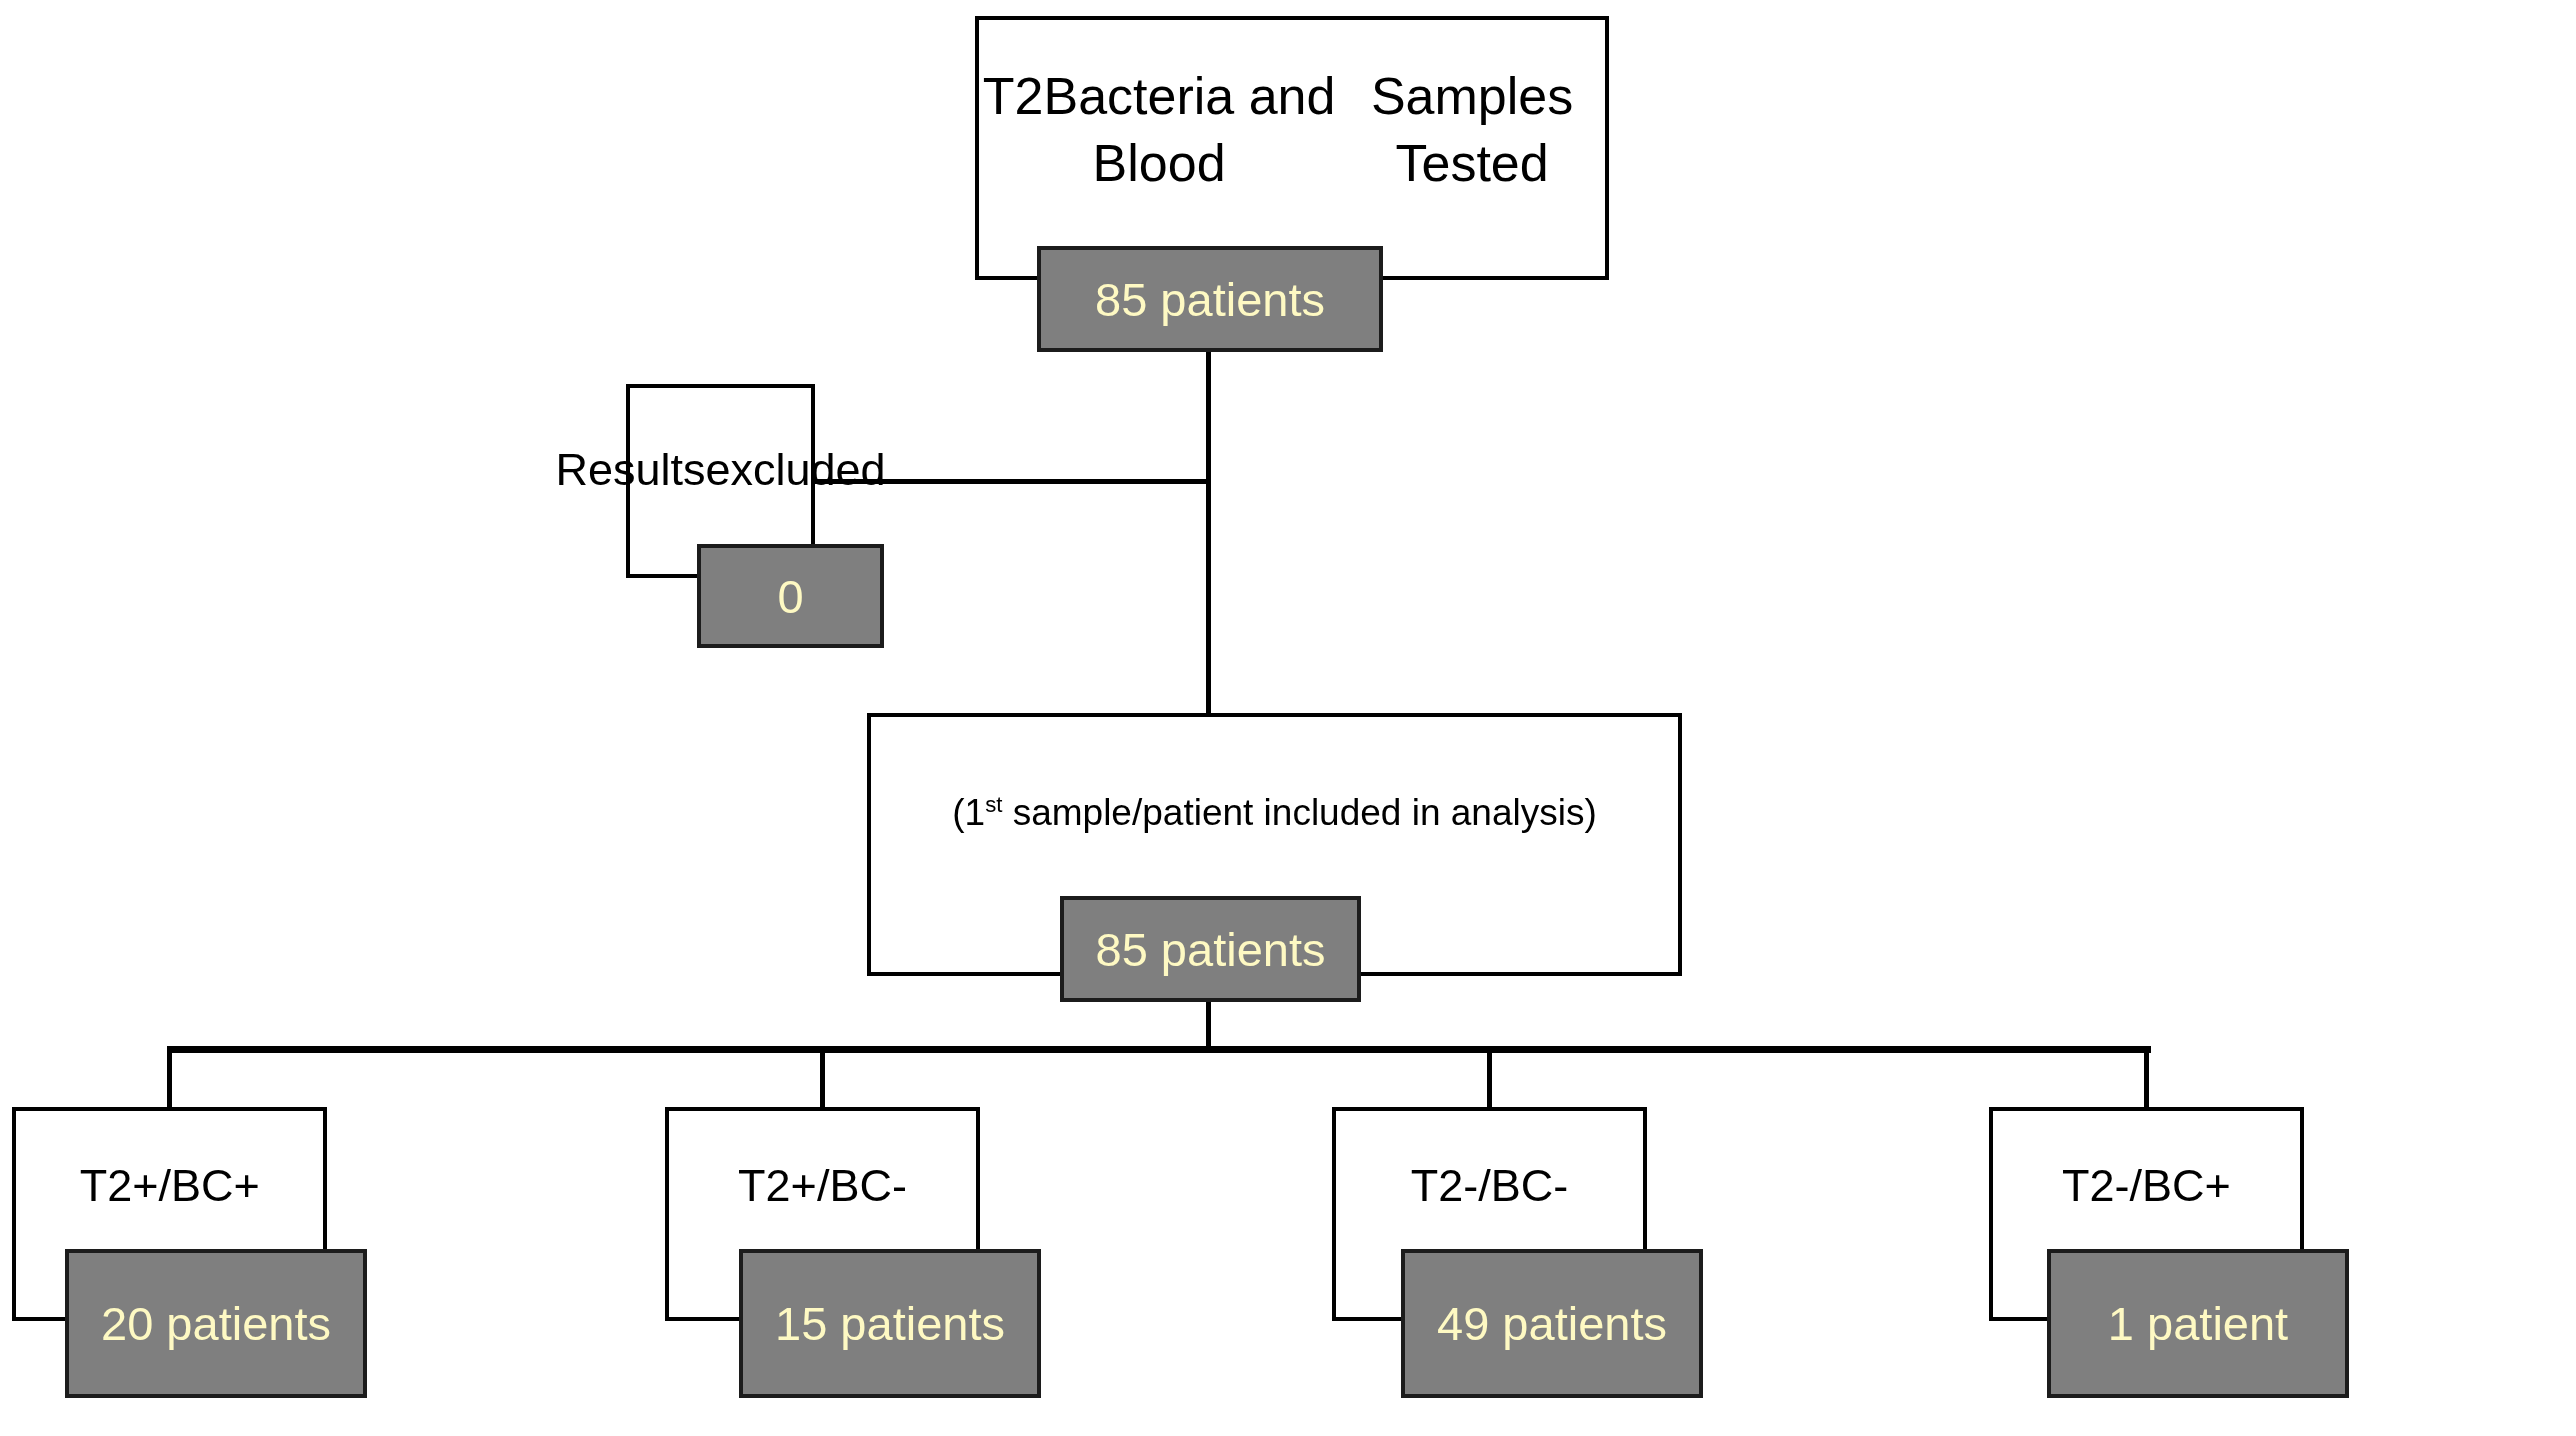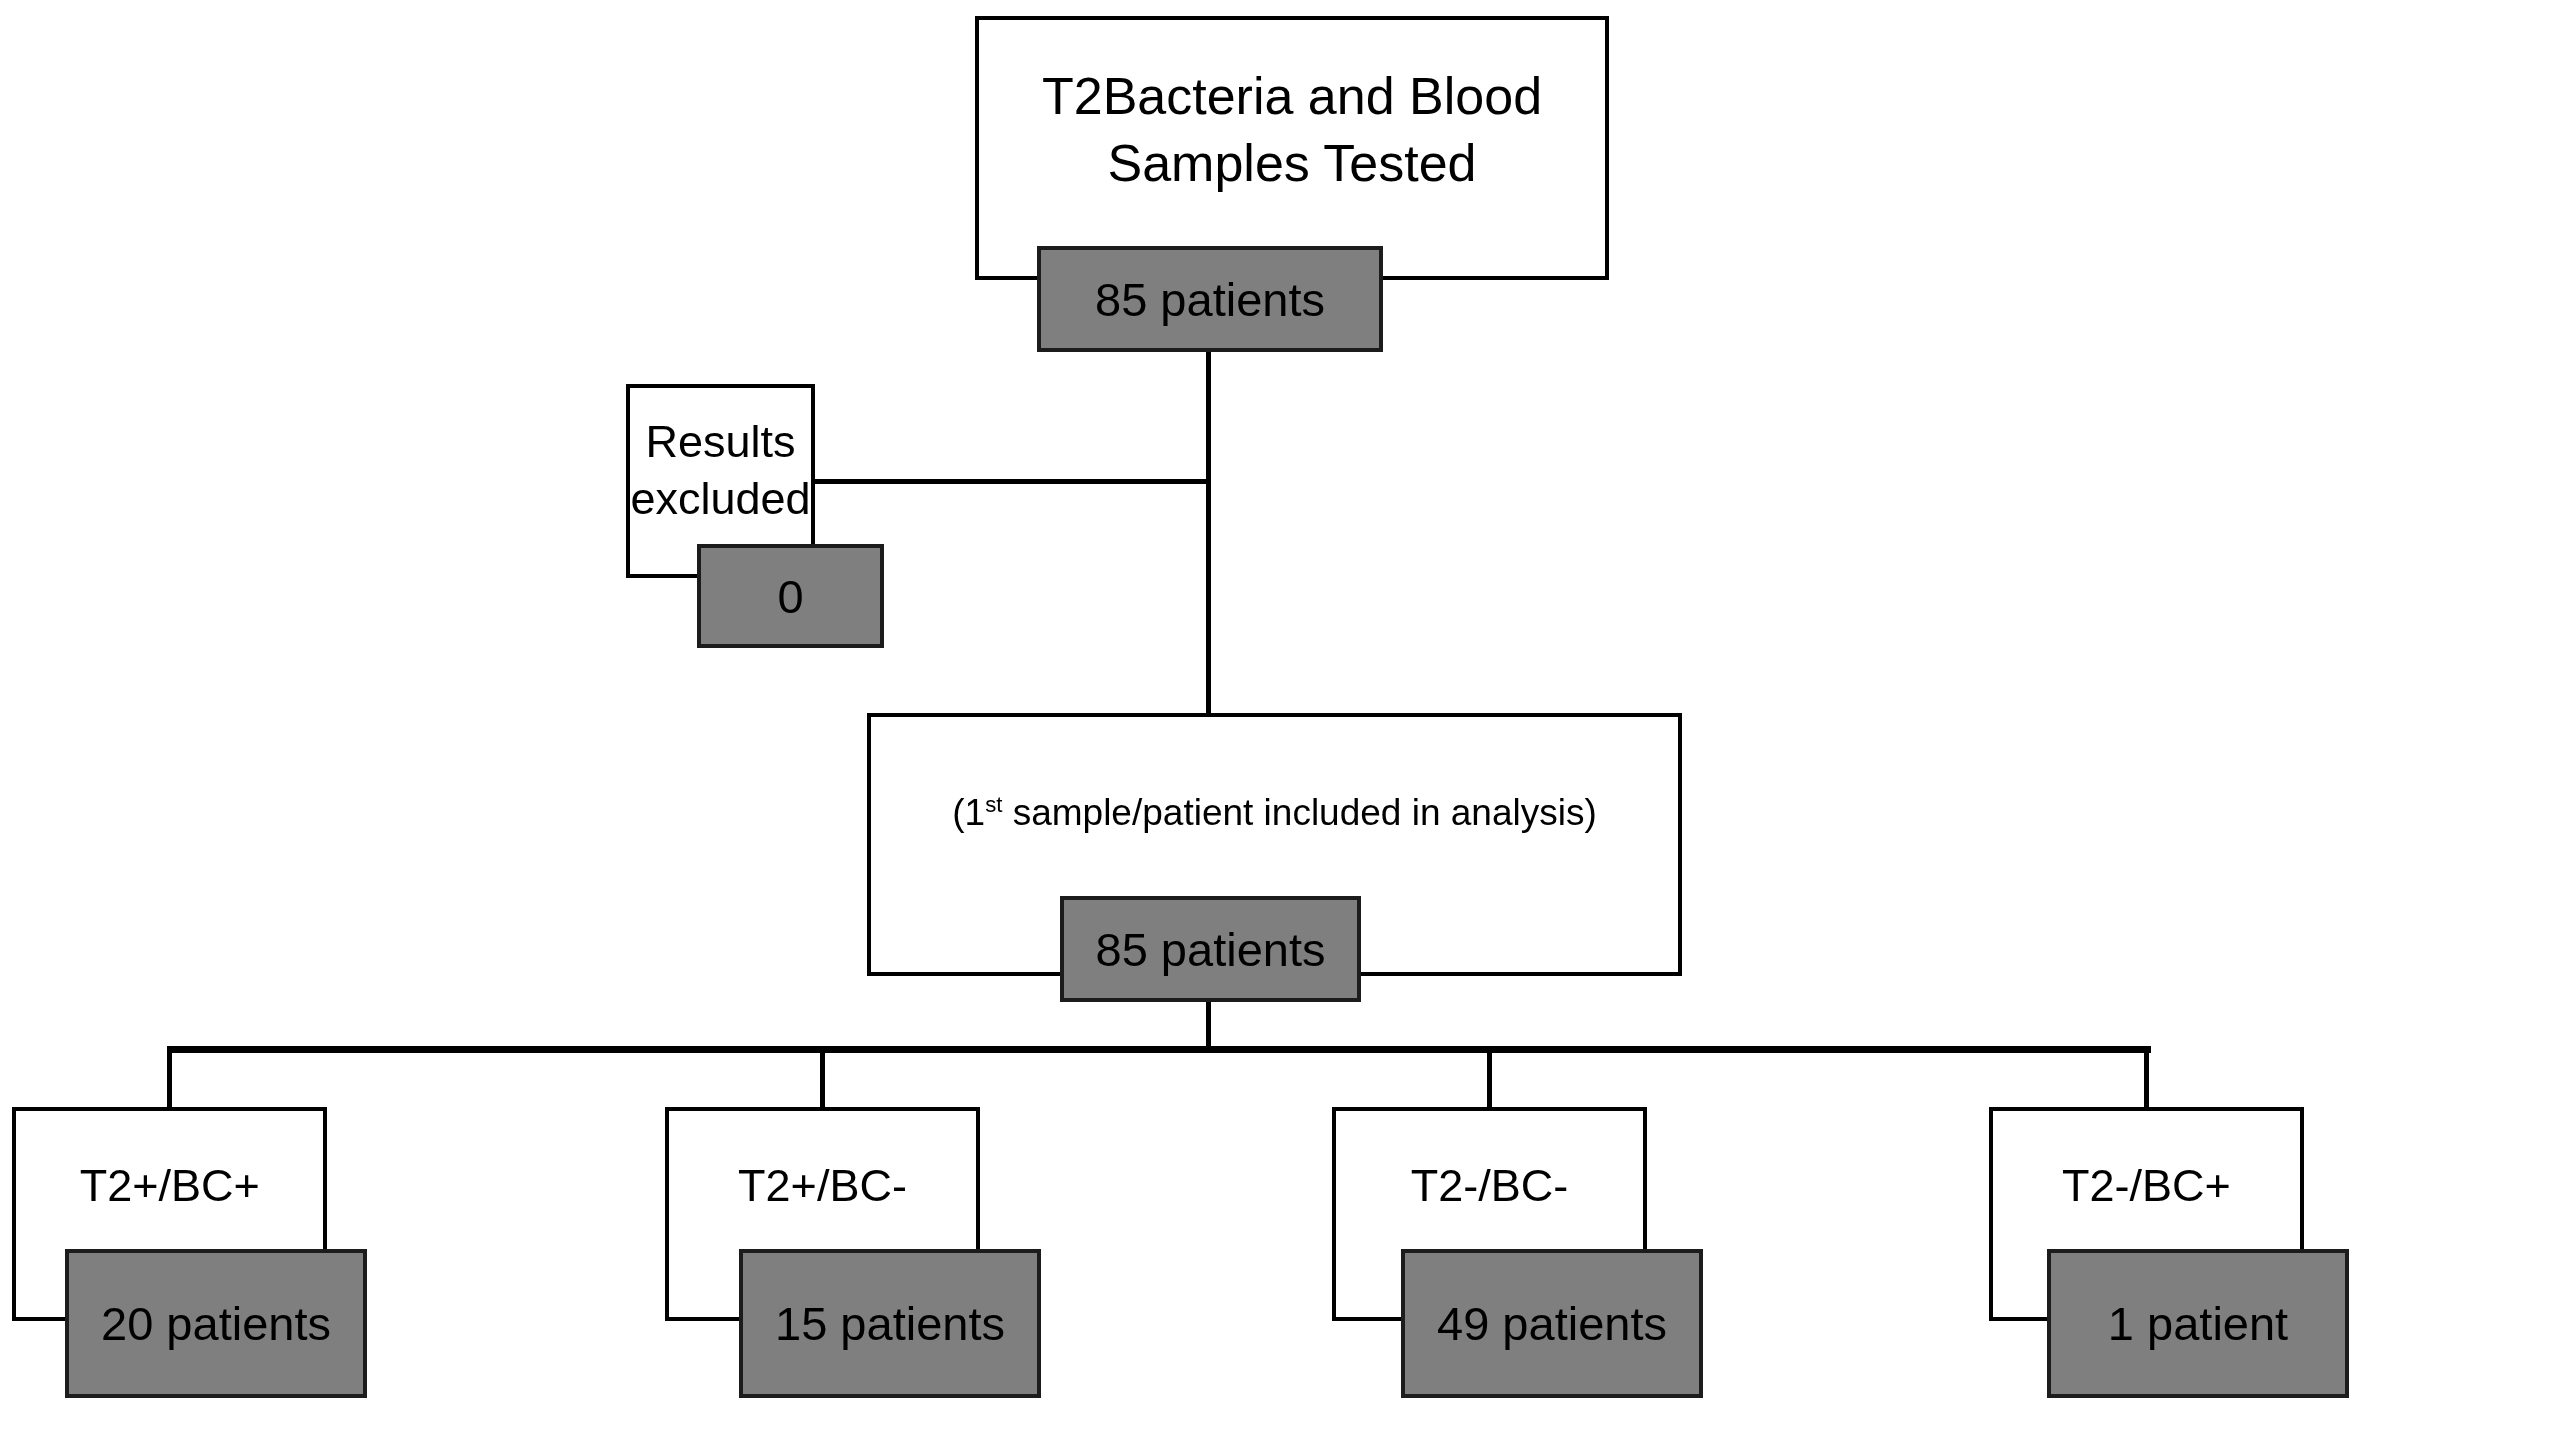--- a/index.html
+++ b/index.html
@@ -19,37 +19,36 @@
     width: 2576px;
     height: 1436px;
     background: #ffffff;
   }
   .box-white {
     position: absolute;
     background: #ffffff;
     border: 4.9px solid #000000;
     box-sizing: border-box;
     display: flex;
-    flex-direction: column;
     align-items: center;
     justify-content: center;
     text-align: center;
     z-index: 2;
     color: #000000;
   }
   .badge {
     position: absolute;
     background: #7f7f7f;
     border: 4.1px solid #1c1c1c;
     box-sizing: border-box;
     display: flex;
     align-items: center;
     justify-content: center;
     text-align: center;
-    color: #000000;
+    color: #fef9c3;
     z-index: 3;
     font-size: 47px;
     line-height: 1;
   }
   .line {
     position: absolute;
     background: #000000;
     z-index: 1;
   }
   

